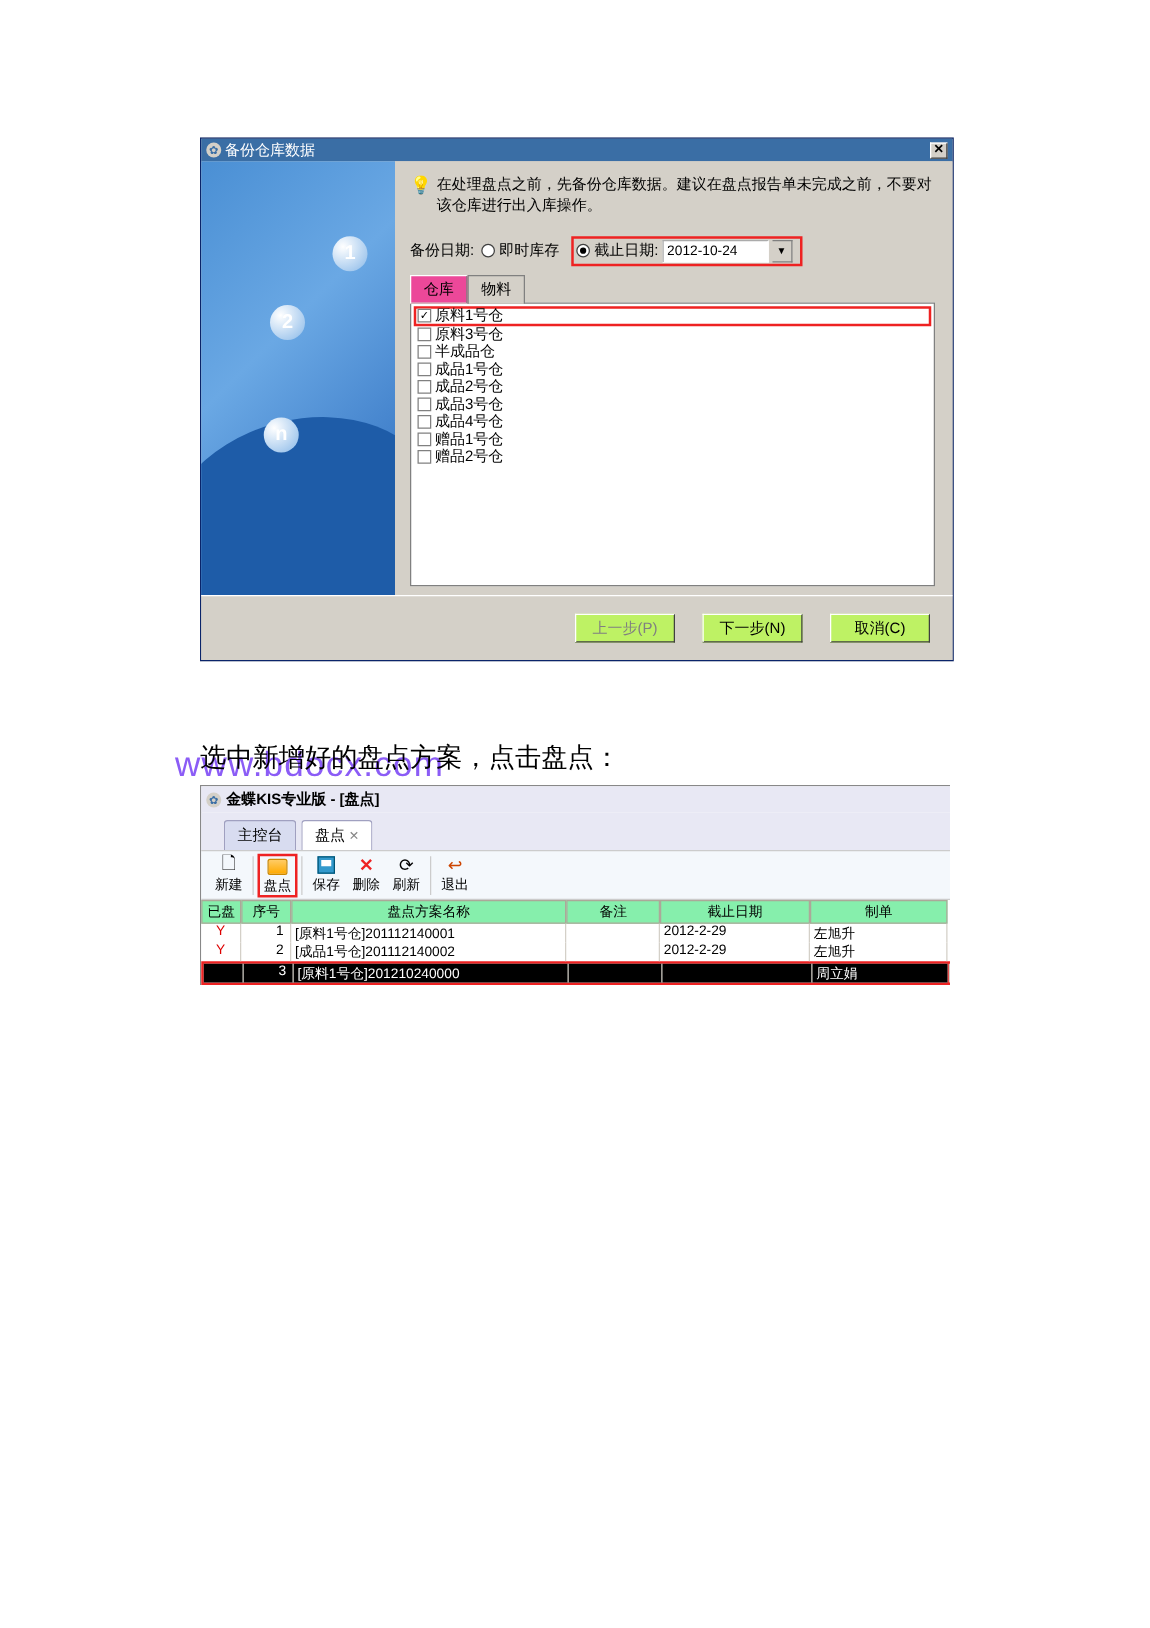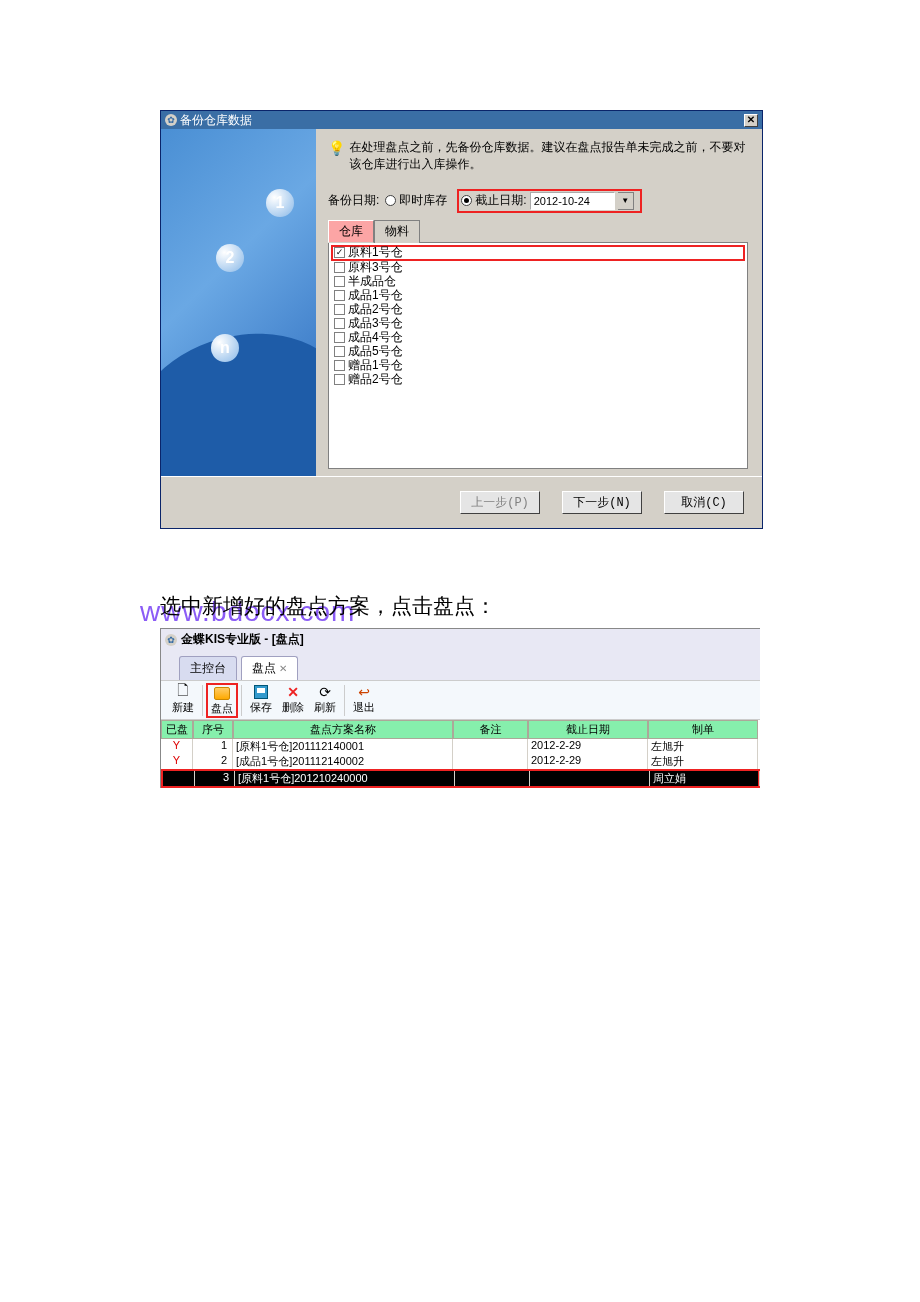--- a/index.html
+++ b/index.html
@@ -89,21 +89,21 @@
     .dropdown-btn { width:16px; height:18px; background:#d4d0c8; border:1px solid #808080; border-left:none; display:flex;align-items:center;justify-content:center;font-size:8px;}
     .tabs-row { margin-top: 6px; display:flex; }
     .tab {
       padding: 2px 10px 2px 10px;
       background: #d4d0c8;
       border: 1px solid #808080;
       border-bottom: none;
       font-size: 12px;
       position:relative; top:1px;
     }
-    .tab.active { background:#fca5a5; border-bottom:1px solid #d4d0c8; z-index:2; border-top:1px solid #fff; border-left:1px solid #fff;}
+    .tab.active { background:#ec4899; border-bottom:1px solid #d4d0c8; z-index:2; border-top:1px solid #fff; border-left:1px solid #fff;}
     .list-pane {
       border: 1px solid #808080;
       background: #fff;
       width: 420px;
       height: 227px;
       padding: 2px;
       overflow: hidden;
     }
     .list-item {
       display: flex; align-items: center; gap: 3px;
@@ -115,26 +115,26 @@
     .list-item.sel { background: #0a246a; color: #fff; }
     .chk { width: 11px; height: 11px; border: 1px solid #808080; background:#fff; display:flex;align-items:center;justify-content:center;font-size:9px;color:#000;line-height:1;}
     .btn-row {
       border-top: 1px solid #fff;
       padding: 14px 18px;
       display: flex; justify-content: flex-end; gap: 22px;
       background:#d4d0c8;
     }
     .win-btn {
       width: 80px; height: 23px;
-      background: #e5e5e5;
+      background: #bef264;
       border: 1px solid #404040;
       border-top-color:#fff; border-left-color:#fff;
       font-size: 12px;
       display:flex;align-items:center;justify-content:center;
-      font-family: Liberation Mono, monospace;
+      font-family: Liberation Sans, sans-serif;
     }
     .win-btn.disabled { color: #808080; }
     
     .mid-text { font-size: 21px; margin: 63px 0 6px 0; letter-spacing: 0px;}
     .watermark {
       position: relative;
       color: #8b5cf6;
       font-size: 28px;
       font-weight: normal;
       letter-spacing: 1px;
@@ -284,24 +284,20 @@
           <div class="list-item">
             <span class="chk"></span>
             <span>成品3号仓</span>
           </div>
           <div class="list-item">
             <span class="chk"></span>
             <span>成品4号仓</span>
           </div>
           <div class="list-item">
             <span class="chk"></span>
-            <span>成品5号仓</span>
-          </div>
-          <div class="list-item">
-            <span class="chk"></span>
             <span>赠品1号仓</span>
           </div>
           <div class="list-item">
             <span class="chk"></span>
             <span>赠品2号仓</span>
           </div>
         </div>
     </div>
   </div>
   <div class="btn-row">

